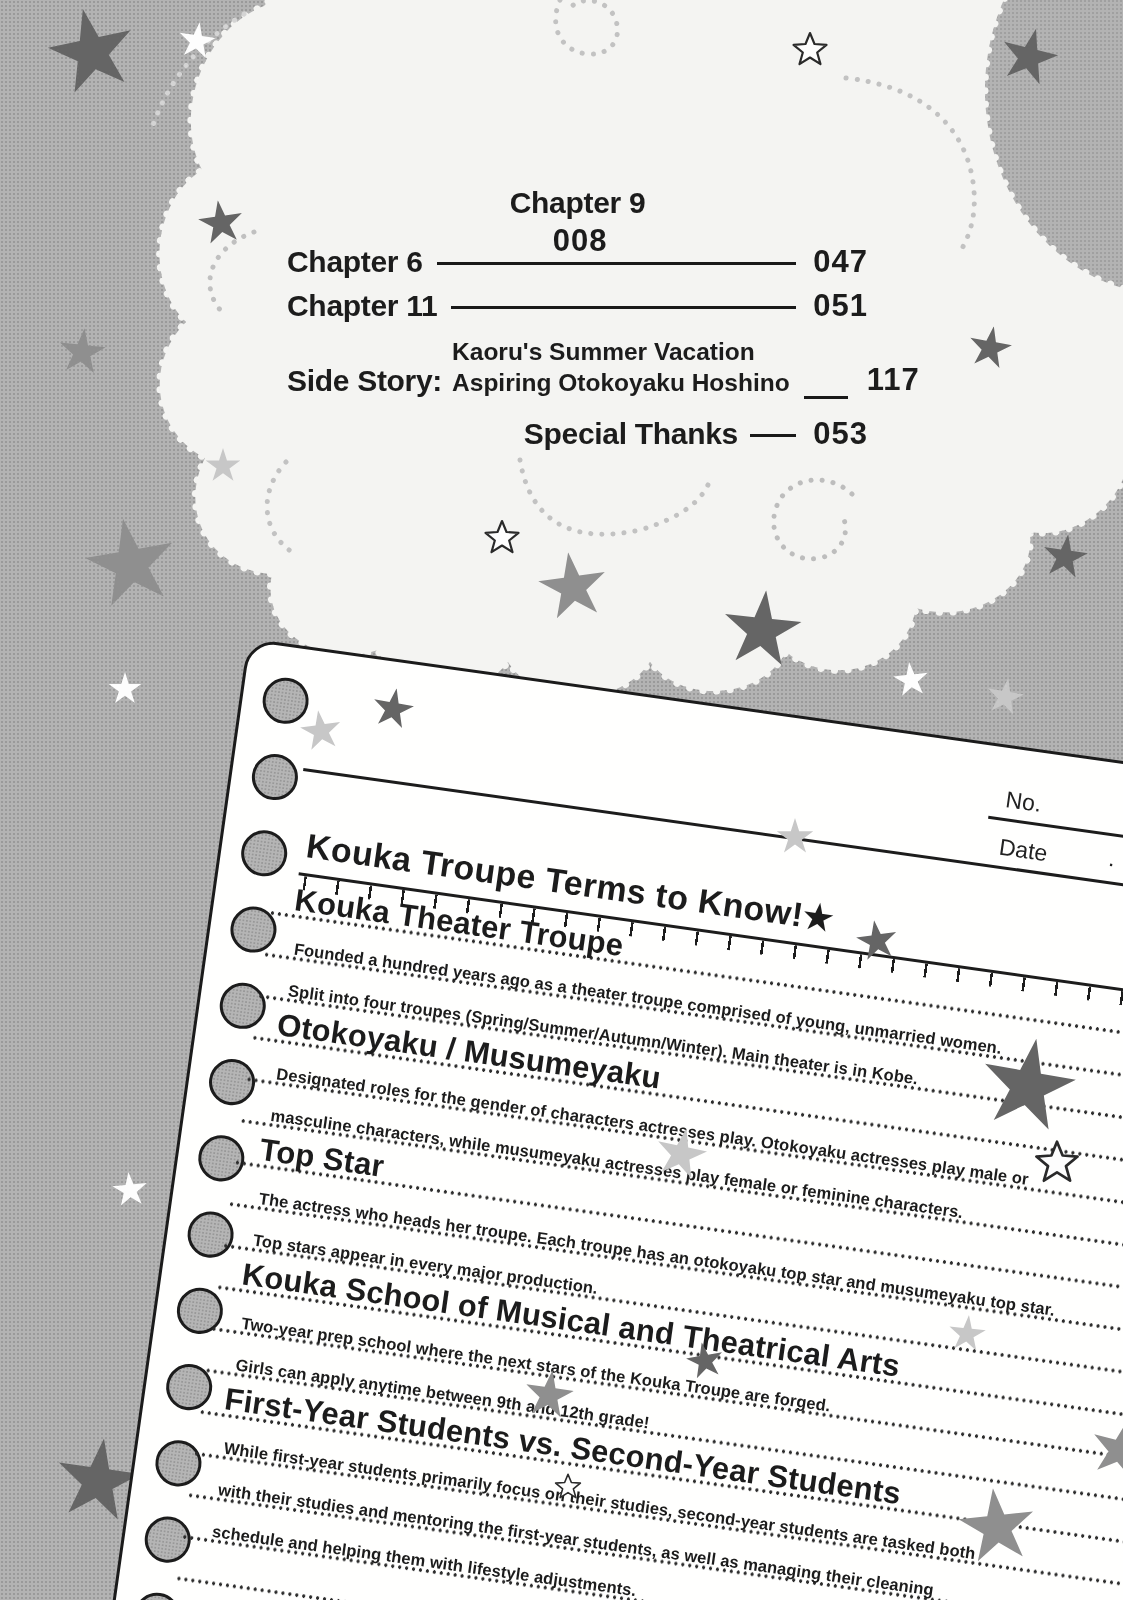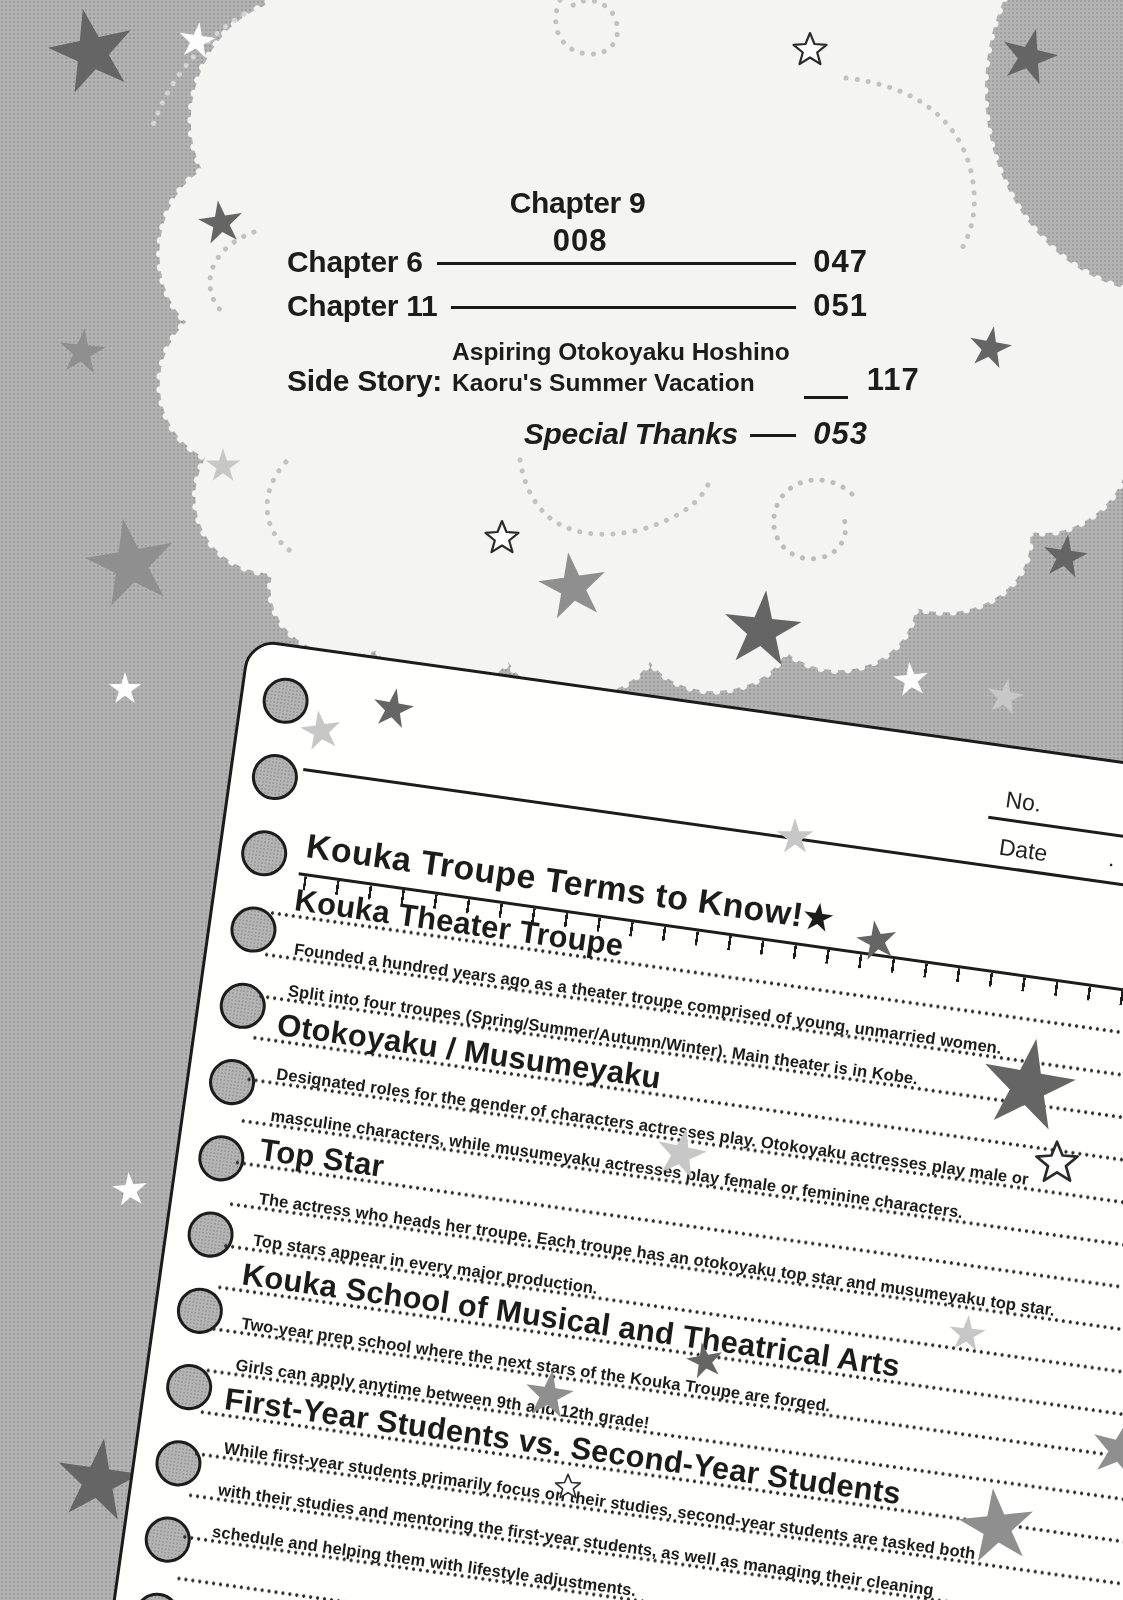--- a/index.html
+++ b/index.html
@@ -110,27 +110,27 @@
     <span class="toc-page">047</span>
   </div>
   <div class="toc-row" style="top:286px;">
     <span class="toc-label">Chapter 11</span>
     <span class="leader"></span>
     <span class="toc-page">051</span>
   </div>
   <div class="toc-row toc-side" style="top:328px;">
     <span class="toc-label">Side Story:</span>
     <span class="side-titles">
+      <span class="side-title-line">Kaoru's Summer Vacation</span>
       <span class="side-title-line">Aspiring Otokoyaku Hoshino</span>
-      <span class="side-title-line">Kaoru's Summer Vacation</span>
     </span>
     <span class="leader leader-short"></span>
     <span class="toc-page">117</span>
   </div>
-  <div class="toc-row toc-special" style="top:414px;font-style:italic;">
+  <div class="toc-row toc-special" style="top:414px;">
     <span class="toc-label">Special Thanks</span>
     <span class="leader-sp"></span>
     <span class="toc-page">053</span>
   </div>
 
   <div class="star s-dark" style="left:48px;top:8px;width:88px;height:88px;transform:rotate(-12deg);"></div>
   <div class="star s-white" style="left:178px;top:22px;width:38px;height:38px;transform:rotate(8deg);"></div>
   <svg class="star-o" style="left:790px;top:30px;" width="40" height="40" viewBox="0 0 24 24">
       <path d="M12 1.8 L14.7 8.4 L21.9 8.9 L16.3 13.5 L18.3 20.5 L12 16.5 L5.7 20.5 L7.7 13.5 L2.1 8.9 L9.3 8.4 Z" fill="#fdfdfd" stroke="#2a2a2a" stroke-width="1.3" stroke-linejoin="round"></path>
     </svg>

